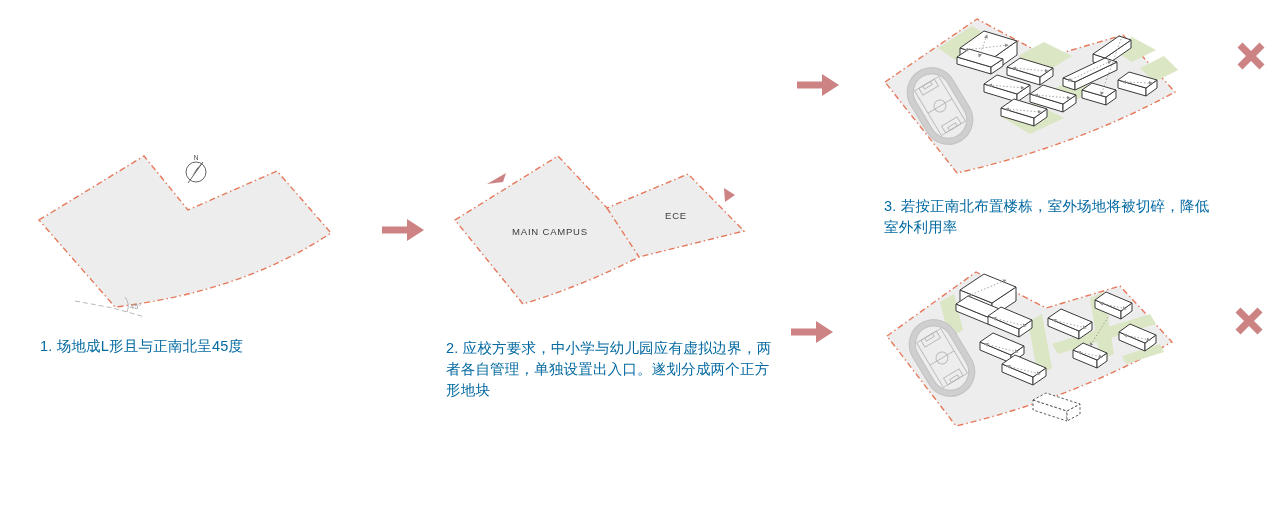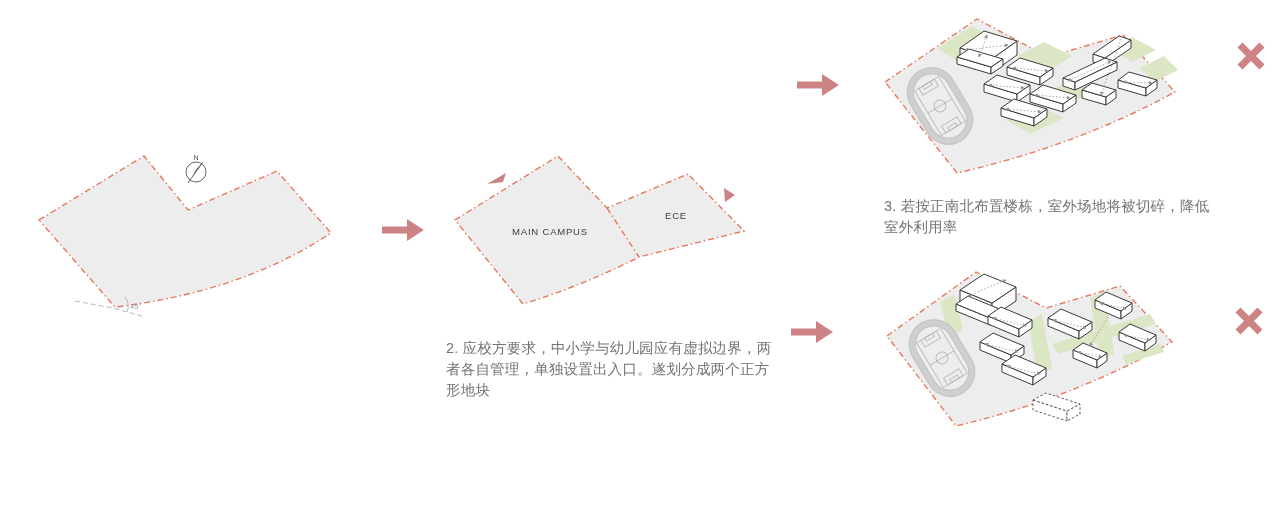--- a/index.html
+++ b/index.html
@@ -2,21 +2,21 @@
 <html><head>
 <meta charset="utf-8">
 <style>
   html,body{margin:0;padding:0;background:#ffffff;}
   #stage{
     position:relative;width:1280px;height:522px;background:#ffffff;overflow:hidden;
     font-family:"Liberation Sans","DejaVu Sans",sans-serif;
   }
   .abs{position:absolute;}
   .caption{
-    font-size:14.5px;line-height:1.45;font-weight:500;color:#737373;
+    font-size:14.5px;line-height:1.45;font-weight:500;color:#0369a1;
     letter-spacing:0.2px;
   }
   svg{display:block;}
   .site{fill:#ededed;stroke:#e6795b;stroke-width:1.4;stroke-dasharray:6 3 1.5 3;}
   .divider{fill:none;stroke:#e6795b;stroke-width:1.4;stroke-dasharray:6 3 1.5 3;}
   .green{fill:#dbe6c4;stroke:none;}
   .bld{fill:#ffffff;stroke:#3a3a3a;stroke-width:1;stroke-linejoin:round;}
   .ghost{fill:#ffffff;stroke:#4a4a4a;stroke-width:0.9;stroke-linejoin:round;stroke-dasharray:2.5 2;}
   .dotarrow{fill:none;stroke:#8f8f8f;stroke-width:0.8;stroke-dasharray:1.5 2;}
   .trackring{fill:none;stroke:#c4c4c4;stroke-width:1;}
@@ -40,20 +40,21 @@
       <text x="100" y="169" font-size="7.5" fill="#9a9a9a">45°</text>
     </g>
 
     <g>
       <text x="166" y="20" text-anchor="middle" font-size="7" fill="#555">N</text>
       <circle cx="166" cy="32" r="10" fill="#ffffff" stroke="#666" stroke-width="1"></circle>
       <line x1="158" y1="43" x2="173" y2="22" stroke="#555" stroke-width="0.9"></line>
       <polygon points="173,22 162,36 166.5,29" fill="#3a3a3a"></polygon>
     </g>
   </svg>
+  <div class="abs caption" style="left:40px;top:336px;width:300px;">1. 场地成L形且与正南北呈45度</div>
 
   <svg class="abs" style="left:381px;top:217px;" width="44" height="26" viewBox="0 0 44 26">
     <rect class="accent" x="1" y="9.5" width="26" height="7"></rect>
     <polygon class="accent" points="26,2 43,13 26,24"></polygon>
   </svg>
 
   <svg class="abs" style="left:430px;top:140px;" width="340" height="180" viewBox="0 0 340 180">
     <path class="site" d="M25,80 L128,16 L177,68 L258,34 L314,91 L209,117 Q152,146 93,164 Z"></path>
     <path class="divider" d="M177,68 L209,117"></path>
     <polygon class="accent" points="76,33 57,44 73,42"></polygon>

